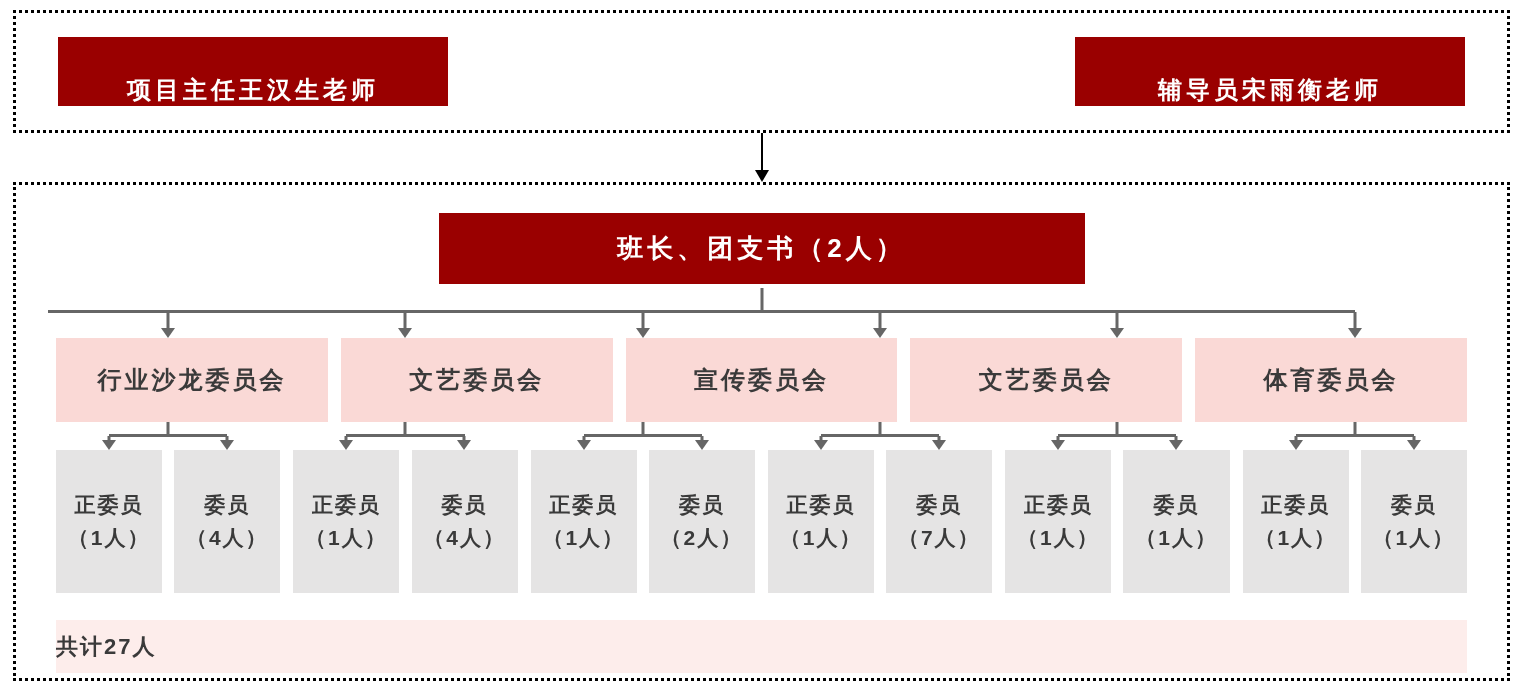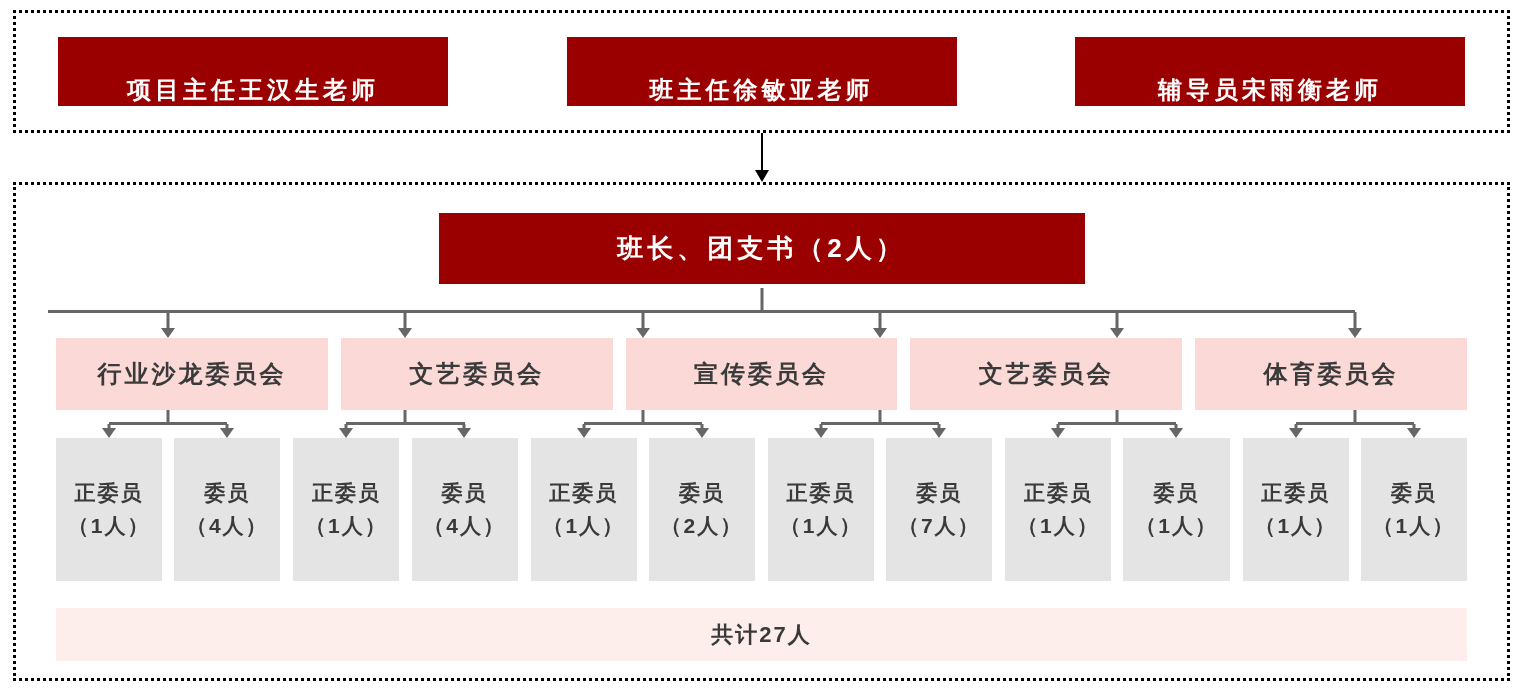--- a/index.html
+++ b/index.html
@@ -67,21 +67,21 @@
   }
   .arrow-gray {
     position:absolute; left:50%; transform:translateX(-50%); top:40px;
     width:0; height:0;
     border-left:7px solid transparent; border-right:7px solid transparent;
     border-top:10px solid #666666;
   }
 
   
   .committee-row .committee-box {
-    height:72px; background:#FAD9D6; color:#3A3A3A;
+    height:84px; background:#FAD9D6; color:#3A3A3A;
     display:flex; align-items:center; justify-content:center;
     font-size:24px; font-weight:bold; letter-spacing:3px; text-align:center;
   }
 
   
   .pair-connector { height:28px; }
   .pc-stub {
     position:absolute; left:50%; transform:translateX(-50%);
     top:0; width:3px; height:14px; background:#666666;
   }
@@ -104,35 +104,32 @@
   .gray-box {
     width:calc(50% - 6px); height:143px; background:#E5E4E4; color:#3A3A3A;
     display:flex; flex-direction:column; align-items:center; justify-content:center;
     font-size:21px; font-weight:bold; letter-spacing:2px; line-height:1.55;
     text-align:center;
   }
 
   
   .total-bar {
     margin:27px 40px 0; height:53px; background:#FDEDEB; color:#3A3A3A;
-    display:flex; align-items:center; justify-content:center;
+    display:flex; align-items:center; 
     font-size:22px; font-weight:bold; letter-spacing:2px;
   }
 </style>
 </head>
 <body>
 
 <div class="canvas">
 
   <div class="dashed-box teachers-section">
     <div class="red-box teacher-box">
       <span>项目主任王汉生老师</span>
-    </div>
-    <div class="red-box teacher-box">
-      <span>班主任徐敏亚老师</span>
     </div>
     <div class="red-box teacher-box">
       <span>辅导员宋雨衡老师</span>
     </div>
   </div>
 
   <div class="section-link">
     <span class="vline"></span>
     <span class="ah"></span>
   </div>

